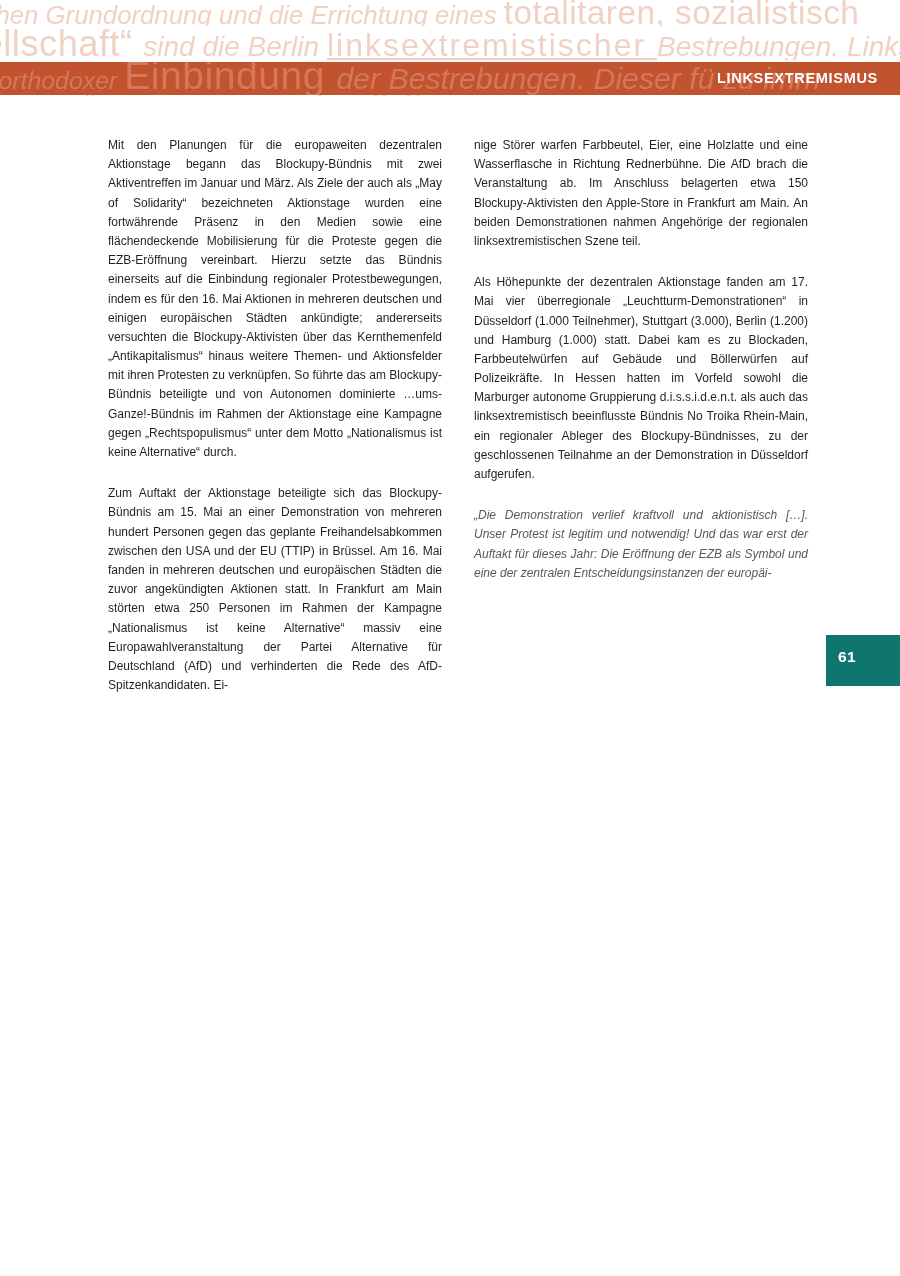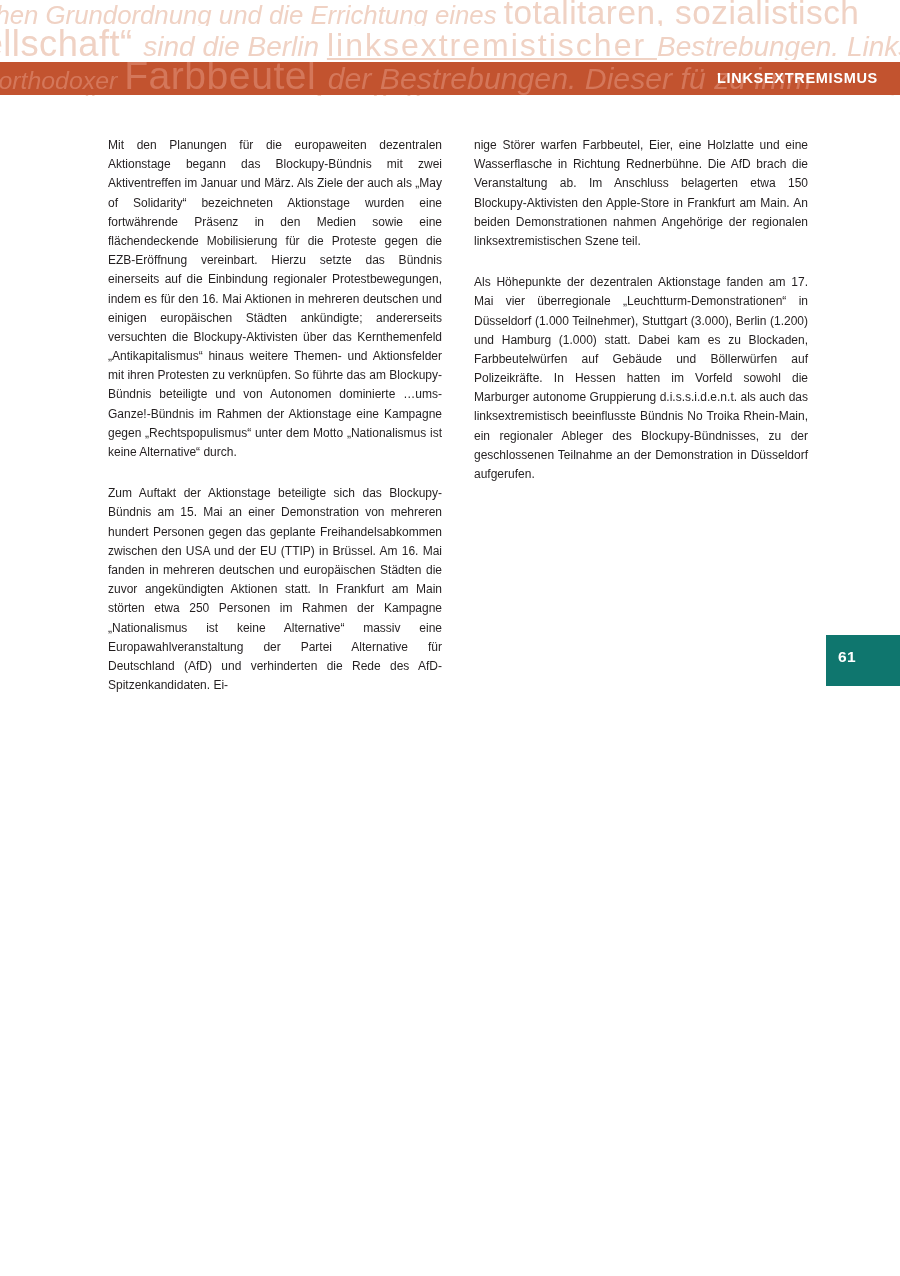--- a/index.html
+++ b/index.html
@@ -146,35 +146,36 @@
     <div class="deco-line l2">
       <span class="w-xl">sellschaft“ </span><i class="w-md">sind die Berlin </i><span class="w-lg">linksextremistischer </span><i class="w-md">Bestrebungen. Linksextr</i>
     </div>
     <div class="deco-line l3">
       <span class="w-md">uernden </span><span class="w-xl">„Klassenkampf“ </span><i class="w-md">gegeneinander. Auf der </i><span class="w-xl">Ausbeutung </span>
     </div>
   </div>
 
   <div class="section-band">
     <div class="band-deco">
-      <i class="w-sm">ng orthodoxer </i><span class="w-xl">Farbbeutel </span><i class="w-md">der Bestrebungen. Dieser fü</i><i class="w-md">       zu imm</i>
+      <i class="w-sm">ng orthodoxer </i><span class="w-xl">Einbindung </span><i class="w-md">der Bestrebungen. Dieser fü</i><i class="w-md">       zu imm</i>
     </div>
     <div class="band-title">LINKSEXTREMISMUS</div>
   </div>
 </div>
 
 <div class="content">
 
   <div class="column left">
     <p>Mit den Planungen für die europaweiten dezentralen Aktionstage begann das Blockupy-Bündnis mit zwei Aktiventreffen im Januar und März. Als Ziele der auch als „May of Solidarity“ bezeichneten Aktionstage wurden eine fortwährende Präsenz in den Medien sowie eine flächendeckende Mobilisierung für die Proteste gegen die EZB-Eröffnung vereinbart. Hierzu setzte das Bündnis einerseits auf die Einbindung regionaler Protestbewegungen, indem es für den 16. Mai Aktionen in mehreren deutschen und einigen europäischen Städten ankündigte; andererseits versuchten die Blockupy-Aktivisten über das Kernthemenfeld „Antikapitalismus“ hinaus weitere Themen- und Aktionsfelder mit ihren Protesten zu verknüpfen. So führte das am Blockupy-Bündnis beteiligte und von Autonomen dominierte …ums-Ganze!-Bündnis im Rahmen der Aktionstage eine Kampagne gegen „Rechtspopulismus“ unter dem Motto „Nationalismus ist keine Alternative“ durch.</p>
     <p>Zum Auftakt der Aktionstage beteiligte sich das Blockupy-Bündnis am 15. Mai an einer Demonstration von mehreren hundert Personen gegen das geplante Freihandelsabkommen zwischen den USA und der EU (TTIP) in Brüssel. Am 16. Mai fanden in mehreren deutschen und europäischen Städten die zuvor angekündigten Aktionen statt. In Frankfurt am Main störten etwa 250 Personen im Rahmen der Kampagne „Nationalismus ist keine Alternative“ massiv eine Europawahlveranstaltung der Partei Alternative für Deutschland (AfD) und verhinderten die Rede des AfD-Spitzenkandidaten. Ei-</p>
   </div>
 
   <div class="column right">
     <p>nige Störer warfen Farbbeutel, Eier, eine Holzlatte und eine Wasserflasche in Richtung Rednerbühne. Die AfD brach die Veranstaltung ab. Im Anschluss belagerten etwa 150 Blockupy-Aktivisten den Apple-Store in Frankfurt am Main. An beiden Demonstrationen nahmen Angehörige der regionalen linksextremistischen Szene teil.</p>
     <p>Als Höhepunkte der dezentralen Aktionstage fanden am 17. Mai vier überregionale „Leuchtturm-Demonstrationen“ in Düsseldorf (1.000 Teilnehmer), Stuttgart (3.000), Berlin (1.200) und Hamburg (1.000) statt. Dabei kam es zu Blockaden, Farbbeutelwürfen auf Gebäude und Böllerwürfen auf Polizeikräfte. In Hessen hatten im Vorfeld sowohl die Marburger autonome Gruppierung d.i.s.s.i.d.e.n.t. als auch das linksextremistisch beeinflusste Bündnis No Troika Rhein-Main, ein regionaler Ableger des Blockupy-Bündnisses, zu der geschlossenen Teilnahme an der Demonstration in Düsseldorf aufgerufen.</p>
+    <p class="quote">„Die Demonstration verlief kraftvoll und aktionistisch […]. Unser Protest ist legitim und notwendig! Und das war erst der Auftakt für dieses Jahr: Die Eröffnung der EZB als Symbol und eine der zentralen Entscheidungsinstanzen der europäi-</p>
   </div>
 
 </div>
 
 <div class="page-tab">
   <span>61</span>
 </div>
 
 </body></html>

